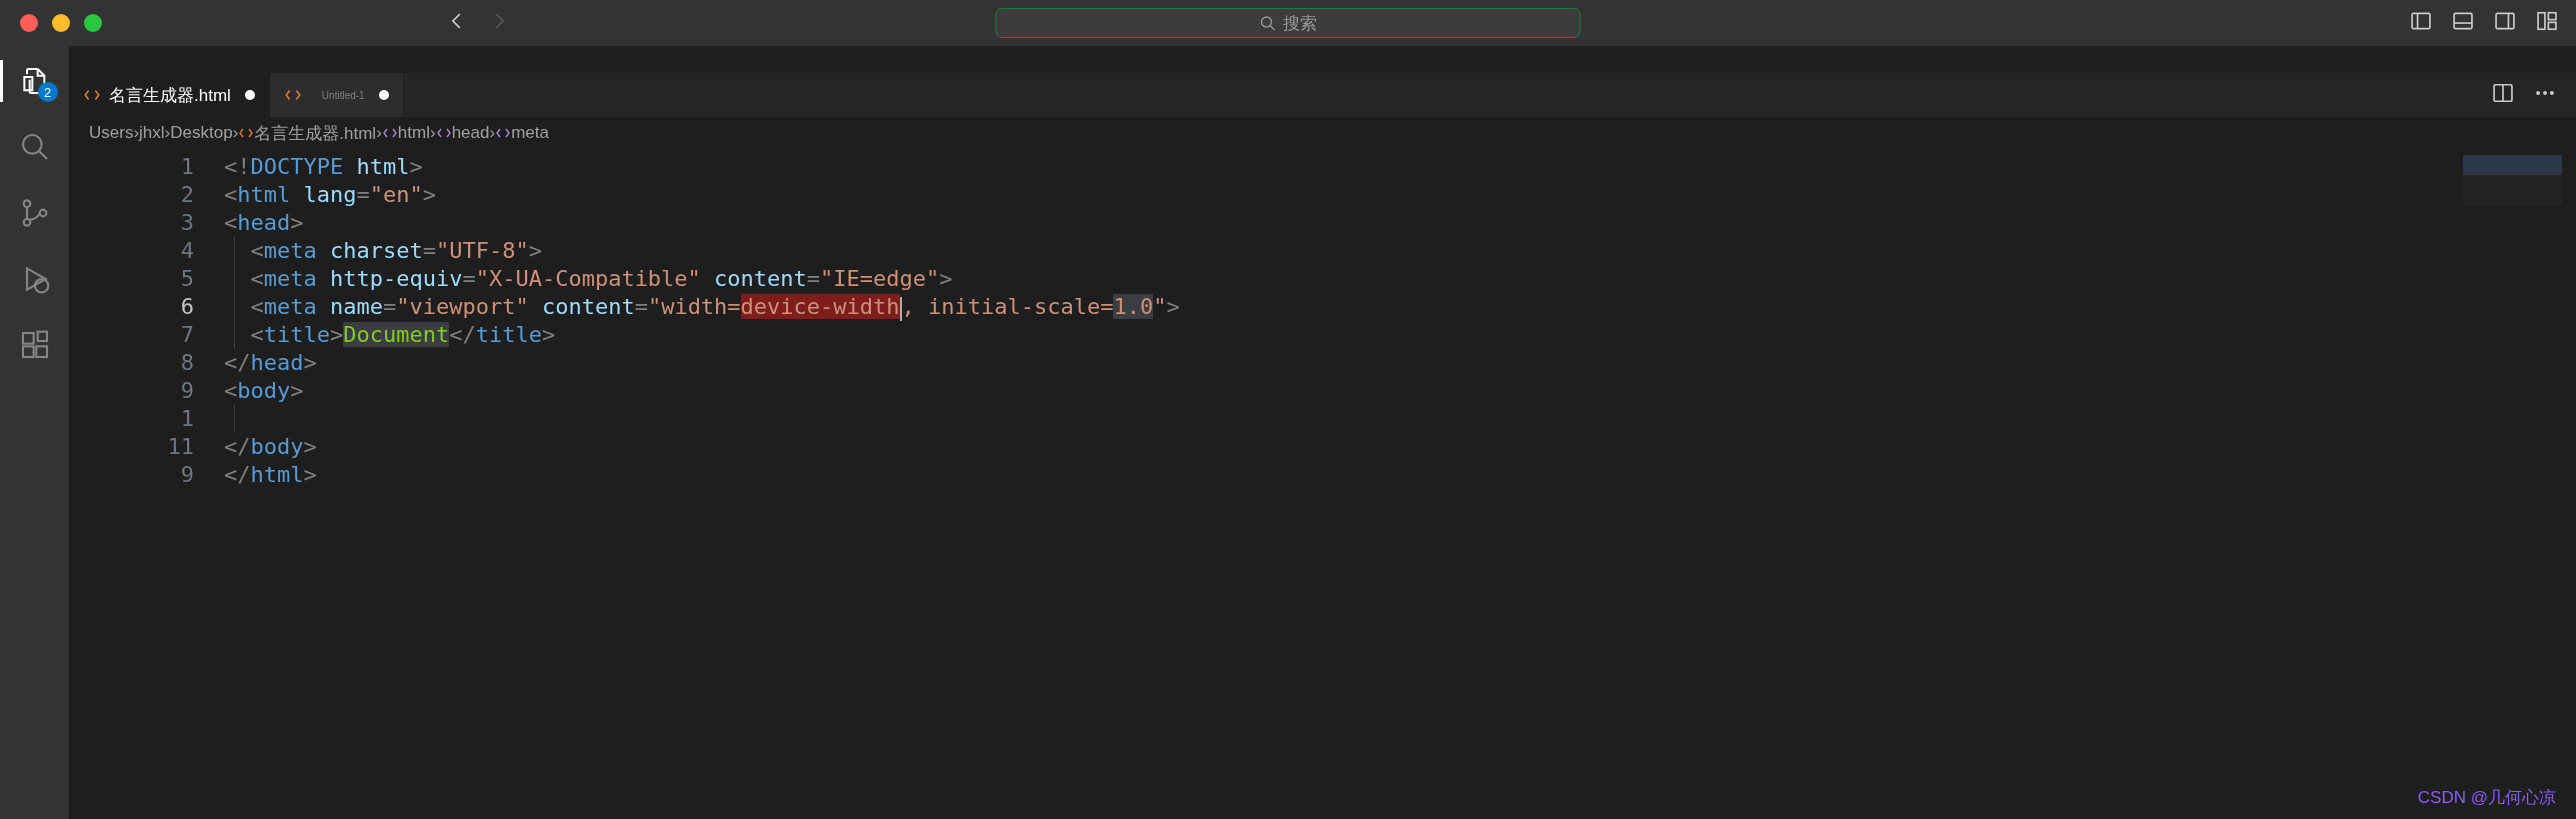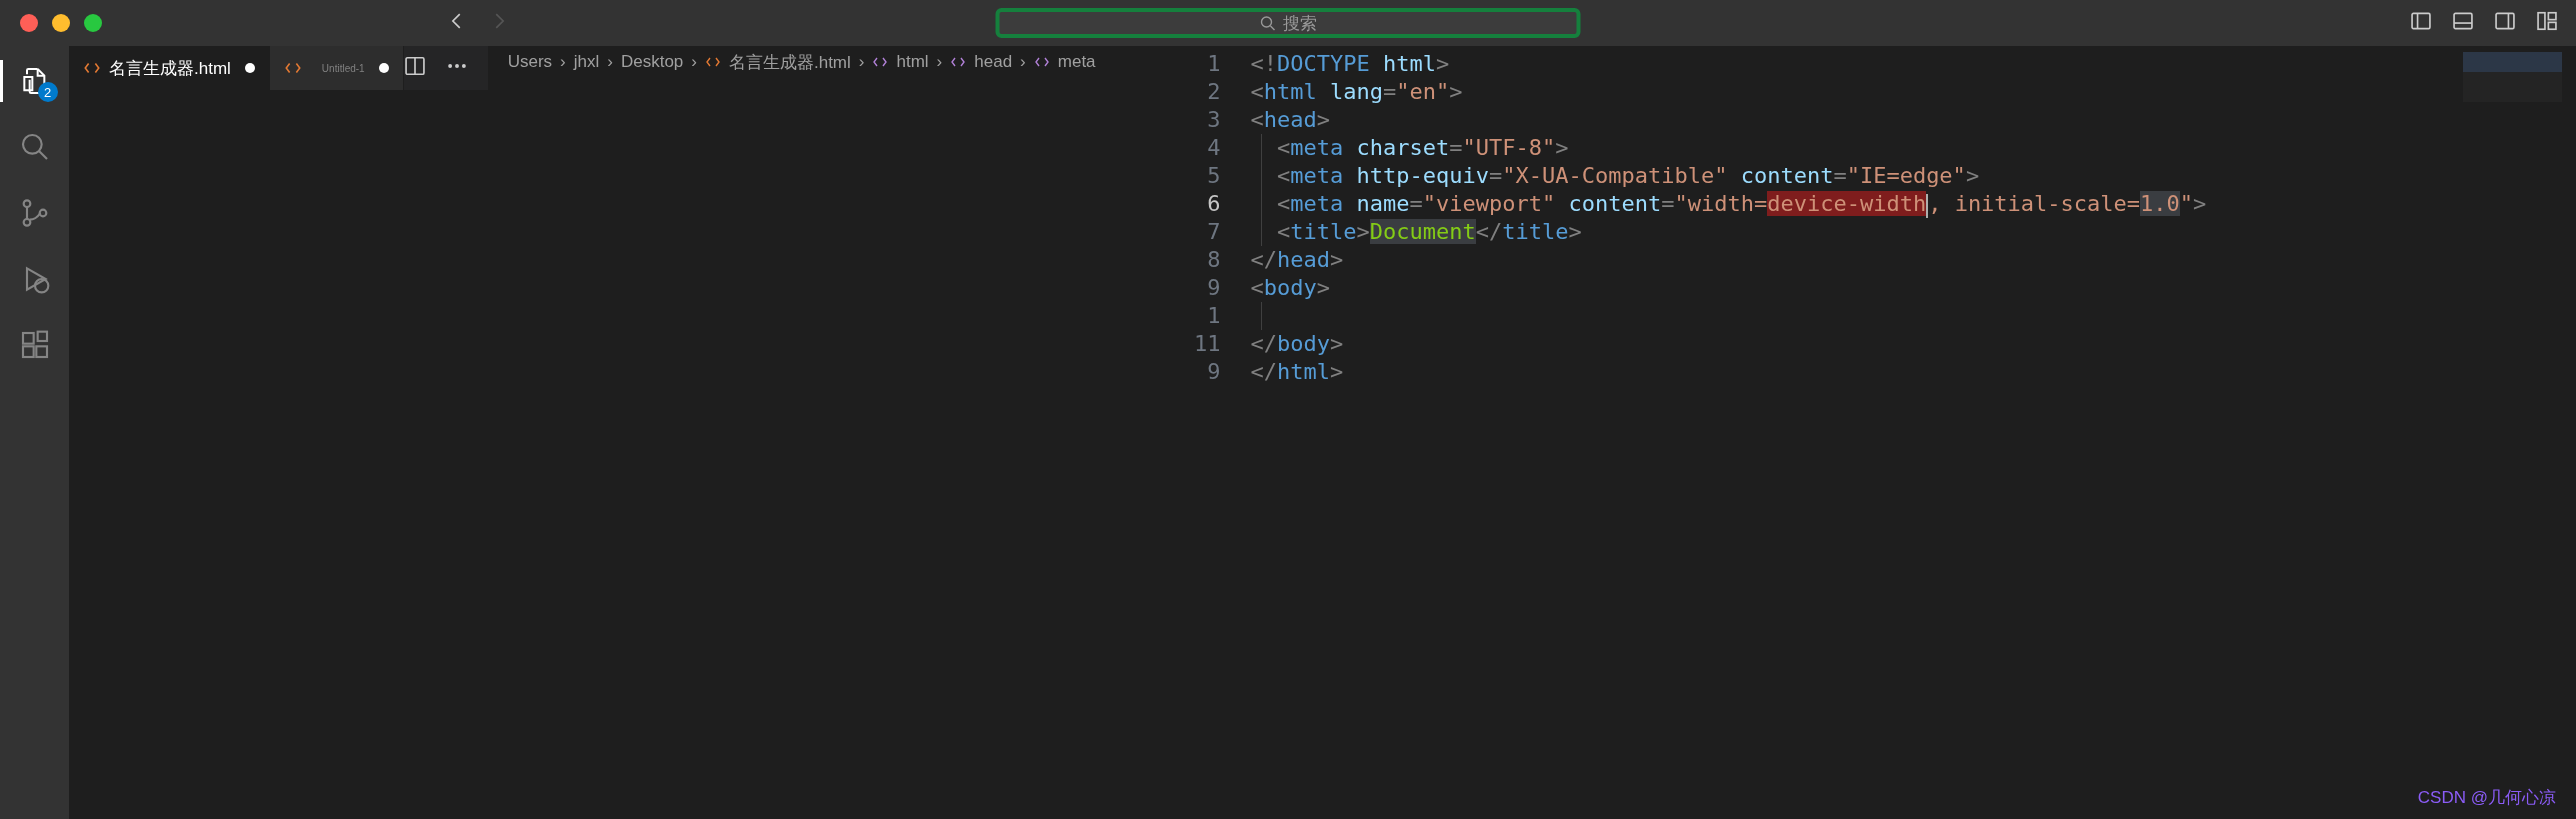--- a/index.html
+++ b/index.html
@@ -46,21 +46,21 @@
   gap: 20px;
 }
 .nav-arrows svg { width: 22px; height: 22px; }
 .search-box {
   position: absolute;
   left: 50%;
   transform: translateX(-50%);
   width: 585px;
   height: 30px;
   background: #3c3c3c;
-  border: 4px solid #15803d;
+  border: 1px solid #15803d;
   border-radius: 6px;
   display: flex;
   align-items: center;
   justify-content: center;
   gap: 8px;
   color: #999;
   font-size: 17px;
 }
 .titlebar-right {
   position: absolute;
@@ -113,22 +113,23 @@
   height: 20px;
   border-radius: 10px;
   display: flex;
   align-items: center;
   justify-content: center;
 }
 
 .editor-area {
   flex: 1;
   display: flex;
-  flex-direction: row;
+  flex-direction: column;
   background: #1e1e1e;
+  margin-top: 27px;
 }
 .tab-bar {
   height: 44px;
   background: #252526;
   display: flex;
   align-items: stretch;
 }
 .tab {
   display: flex;
   align-items: center;
@@ -168,21 +169,21 @@
 }
 .tab-actions svg { width: 22px; height: 22px; }
 
 .breadcrumb {
   height: 32px;
   display: flex;
   align-items: center;
   padding-left: 20px;
   font-size: 17px;
   color: #a0a0a0;
-  gap: 8px;
+  gap: 0;
 }
 .breadcrumb .chev {
   color: #a0a0a0;
 }
 .bc-icon {
   color: #e37933;
   display: inline-flex;
 }
 .bc-sym {
   color: #b180d7;

